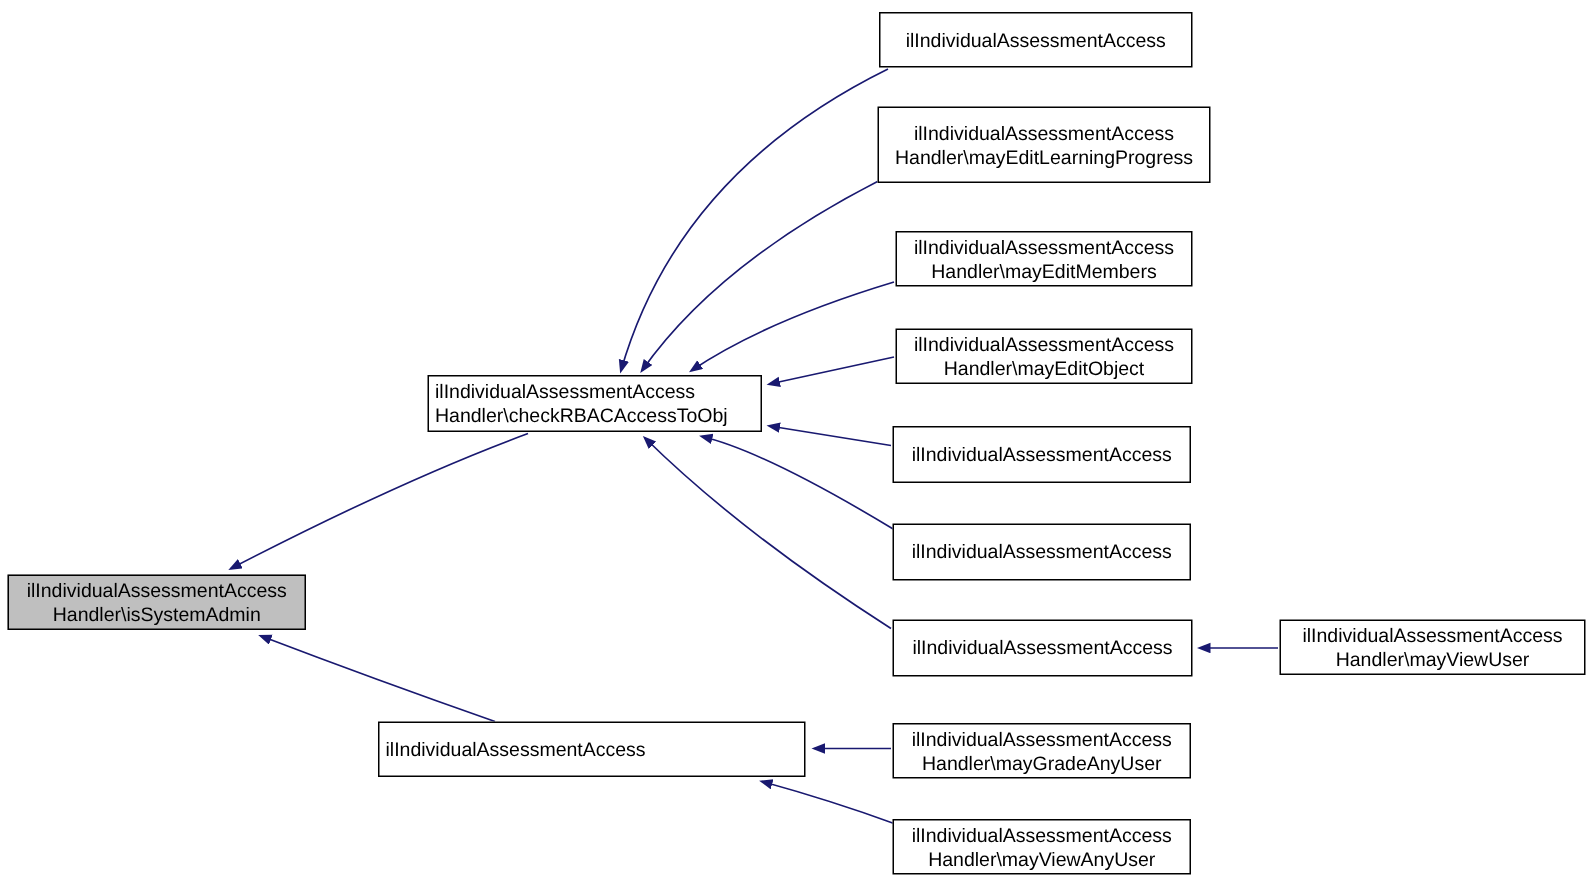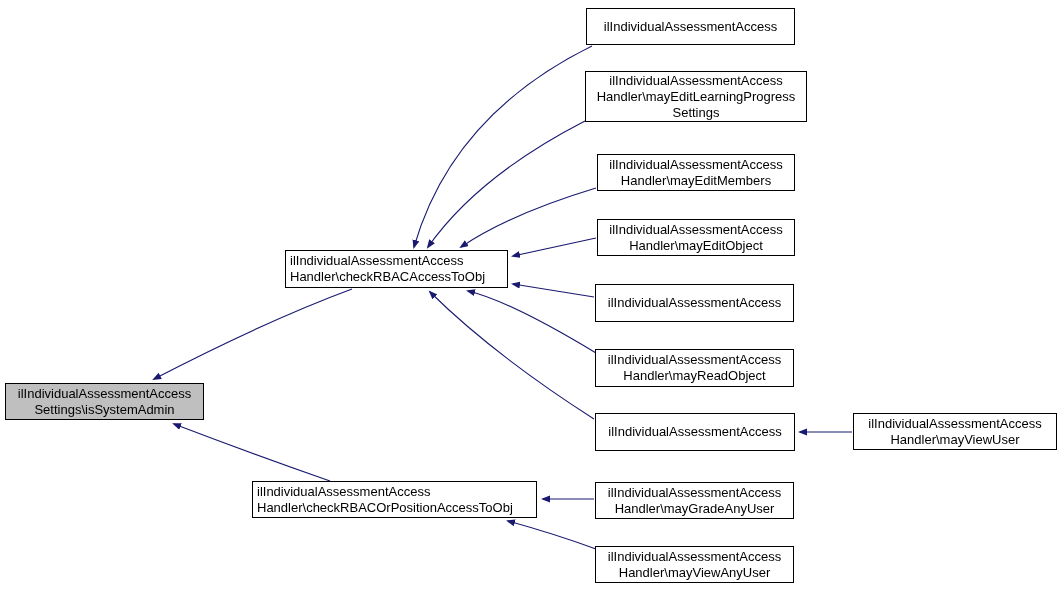--- a/index.html
+++ b/index.html
@@ -51,60 +51,57 @@
     <path class="edge" marker-end="url(#arrow)" d="M594,297 L513,284"></path>
     <path class="edge" marker-end="url(#arrow)" d="M596,353 Q510,301 468,291"></path>
     <path class="edge" marker-end="url(#arrow)" d="M594,419 Q494,355 430,292"></path>
     <path class="edge" marker-end="url(#arrow)" d="M852,432 L800,432"></path>
     <path class="edge" marker-end="url(#arrow)" d="M594,499 L543,499"></path>
     <path class="edge" marker-end="url(#arrow)" d="M596,549 Q555,534 508,521"></path>
   </svg>
 
   <div class="node node--current" style="left:5px;top:383px;width:199px;height:37px">
     <span class="nl">ilIndividualAssessmentAccess</span>
-    <span class="nl">Settings\isSystemAdmin</span>
+    <span class="nl">Handler\isSystemAdmin</span>
   </div>
 
   <div class="node node--left" style="left:285px;top:250px;width:223px;height:38px">
     <span class="nl">ilIndividualAssessmentAccess</span>
     <span class="nl">Handler\checkRBACAccessToObj</span>
   </div>
 
   <div class="node node--left" style="left:252px;top:481px;width:285px;height:37px">
     <span class="nl">ilIndividualAssessmentAccess</span>
-    <span class="nl">Handler\checkRBACOrPositionAccessToObj</span>
   </div>
 
   <div class="node" style="left:586px;top:8px;width:209px;height:37px">
     <span class="nl">ilIndividualAssessmentAccess</span>
   </div>
 
   <div class="node" style="left:585px;top:71px;width:222px;height:51px">
     <span class="nl">ilIndividualAssessmentAccess</span>
     <span class="nl">Handler\mayEditLearningProgress</span>
-    <span class="nl">Settings</span>
   </div>
 
   <div class="node" style="left:597px;top:154px;width:198px;height:37px">
     <span class="nl">ilIndividualAssessmentAccess</span>
     <span class="nl">Handler\mayEditMembers</span>
   </div>
 
   <div class="node" style="left:597px;top:219px;width:198px;height:37px">
     <span class="nl">ilIndividualAssessmentAccess</span>
     <span class="nl">Handler\mayEditObject</span>
   </div>
 
   <div class="node" style="left:595px;top:284px;width:199px;height:38px">
     <span class="nl">ilIndividualAssessmentAccess</span>
   </div>
 
   <div class="node" style="left:595px;top:349px;width:199px;height:38px">
     <span class="nl">ilIndividualAssessmentAccess</span>
-    <span class="nl">Handler\mayReadObject</span>
   </div>
 
   <div class="node" style="left:595px;top:413px;width:200px;height:38px">
     <span class="nl">ilIndividualAssessmentAccess</span>
   </div>
 
   <div class="node" style="left:853px;top:413px;width:204px;height:37px">
     <span class="nl">ilIndividualAssessmentAccess</span>
     <span class="nl">Handler\mayViewUser</span>
   </div>

